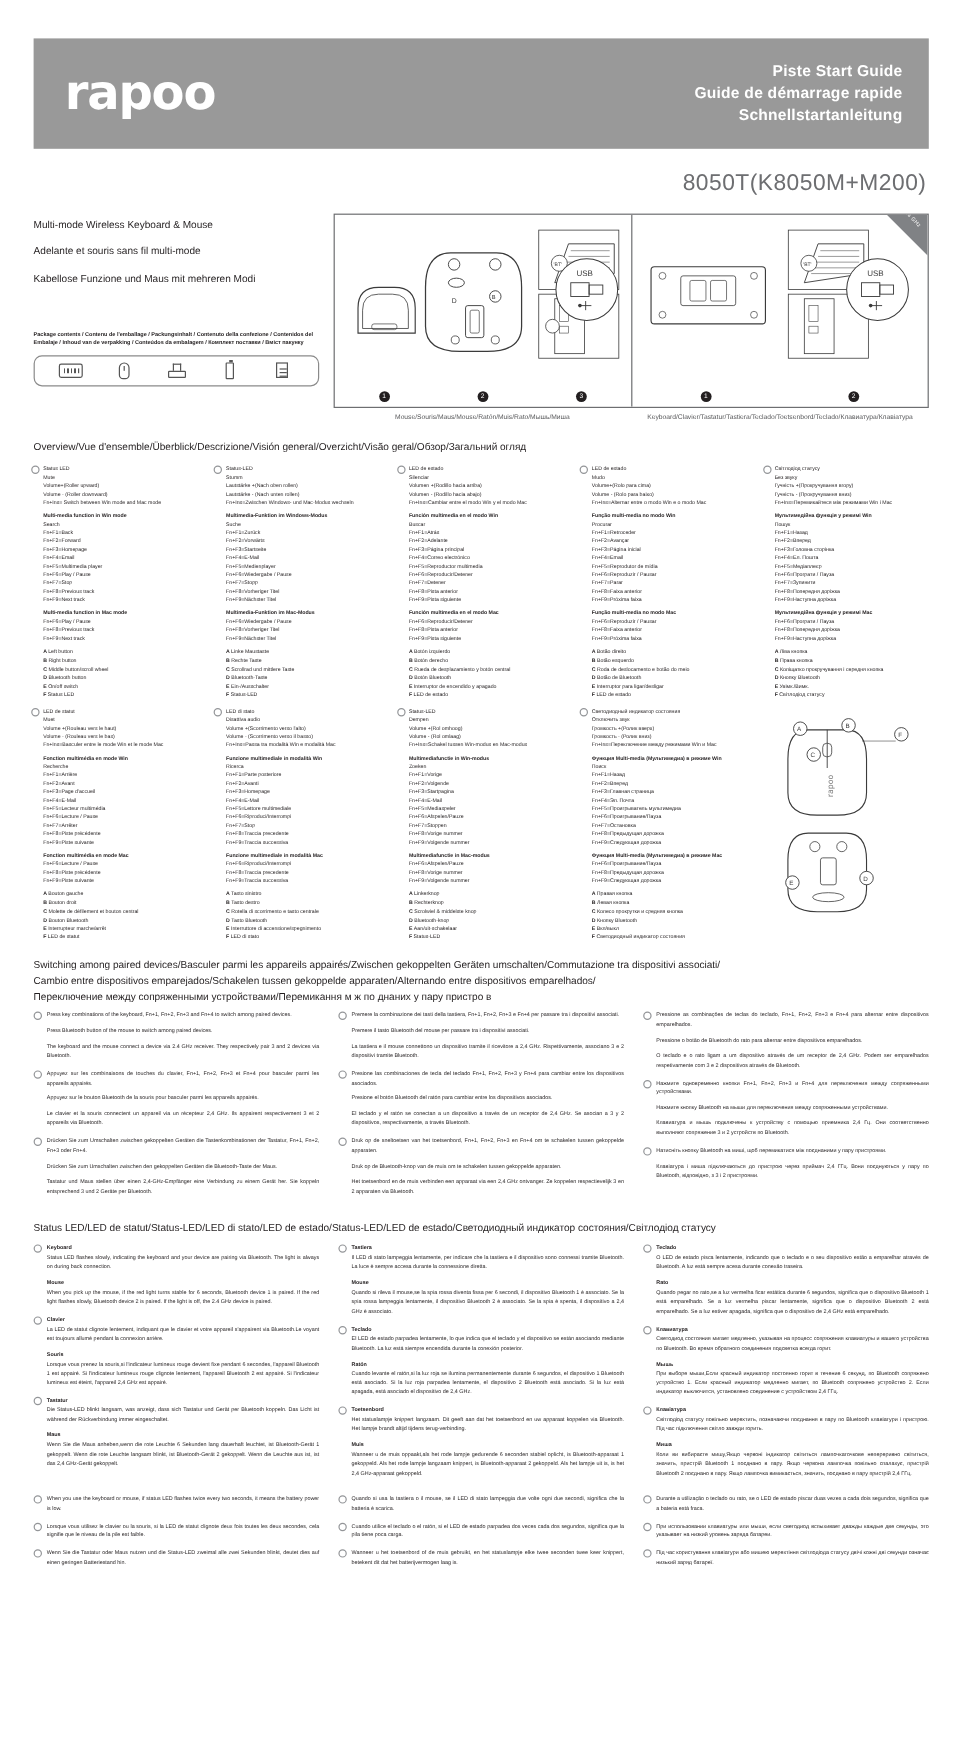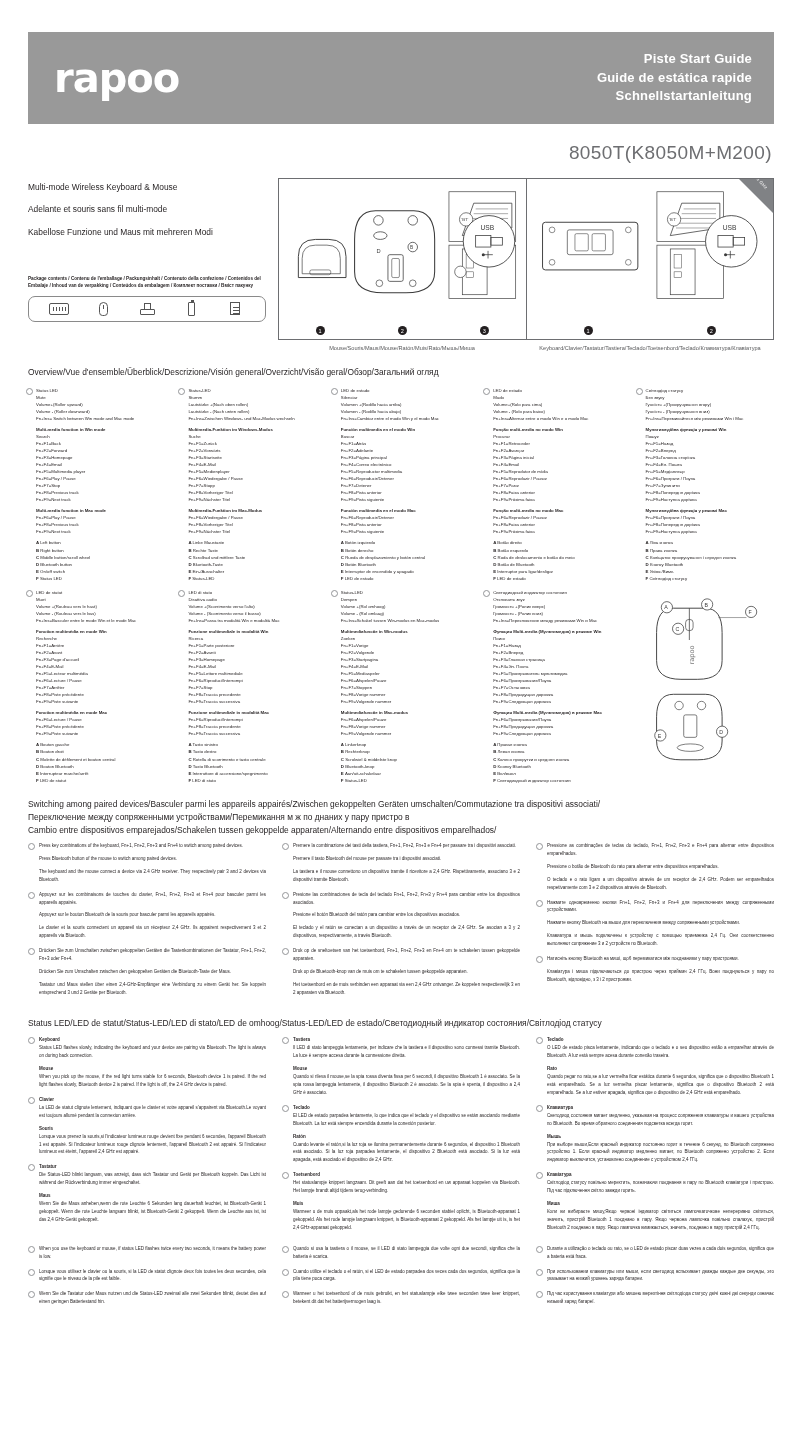--- a/index.html
+++ b/index.html
@@ -164,21 +164,21 @@
 <body>
 
 <div class="page">
 
   <div class="header-bar">
     <div class="logo-wrap">
       <span class="logo-text">rapoo</span>
     </div>
     <div class="header-titles">
       <div>Piste Start Guide</div>
-      <div>Guide de estática rapide</div>
+      <div>Guide de démarrage rapide</div>
       <div>Schnellstartanleitung</div>
     </div>
   </div>
 
   <div class="model-line">8050T(K8050M+M200)</div>
 
   <div class="intro">
     <div class="intro-left">
       <p>Multi-mode Wireless Keyboard &amp; Mouse</p>
       <p>Adelante et souris sans fil multi-mode</p>
@@ -652,22 +652,22 @@
      <circle cx="26" cy="150" r="6" fill="#fff" stroke="#3b3b3b" stroke-width=".8"></circle>
             <text x="23.2" y="152.4" font-size="5.6" font-family="Liberation Sans, sans-serif" fill="#3b3b3b">E</text>
      <circle cx="92" cy="146" r="6" fill="#fff" stroke="#3b3b3b" stroke-width=".8"></circle>
             <text x="89" y="148.4" font-size="5.6" font-family="Liberation Sans, sans-serif" fill="#3b3b3b">D</text>
    </svg></div>
       </div>
   </div>
 
   <div class="sec-head">
     <div>Switching among paired devices/Basculer parmi les appareils appairés/Zwischen gekoppelten Geräten umschalten/Commutazione tra dispositivi associati/</div>
+    <div>Cambio entre dispositivos emparejados/Schakelen tussen gekoppelde apparaten/Alternando entre dispositivos emparelhados/</div>
     <div>Переключение между сопряженными устройствами/Перемикання м ж по днаних у пару пристро в</div>
-    <div>Cambio entre dispositivos emparejados/Schakelen tussen gekoppelde apparaten/Alternando entre dispositivos emparelhados/</div>
   </div>
   <div class="para-wrap" id="switchwrap">
       <div class="para-col">
         <div class="para-item">
           <span class="bullet-num"></span>
           <div class="para-body">
             <div class="t">Press key combinations of the keyboard, Fn+1, Fn+2, Fn+3 and  Fn+4 to switch among paired devices.</div>
             <div class="gap"></div>
             <div class="t">Press Bluetooth button of the mouse to switch among paired devices.</div>
             <div class="gap"></div>
@@ -752,21 +752,21 @@
           <span class="bullet-num"></span>
           <div class="para-body">
             <div class="t">Натисніть кнопку Bluetooth на миші, щоб перемикатися між поєднаними у пару пристроями.</div>
             <div class="gap"></div>
             <div class="t">Клавіатура і миша підключаються до пристрою через приймач 2,4 ГГц. Вони поєднуються у пару по Bluetooth, відповідно, з 3 і 2 пристроями.</div>
           </div>
         </div>
       </div>
     </div>
 
-  <div class="sec-head">Status LED/LED de statut/Status-LED/LED di stato/LED de omhoog/Status-LED/LED de estado/Светодиодный индикатор состояния/Світлодіод статусу</div>
+  <div class="sec-head">Status LED/LED de statut/Status-LED/LED di stato/LED de estado/Status-LED/LED de estado/Светодиодный индикатор состояния/Світлодіод статусу</div>
   <div class="para-wrap" id="statuswrap">
       <div class="para-col">
         <div class="para-item">
           <span class="bullet-num"></span>
           <div class="para-body">
             <div class="bld">Keyboard</div>
             <div class="t">Status LED flashes slowly, indicating the keyboard and your device are pairing via Bluetooth. The light is always on during back connection.</div>
             <div class="gap"></div>
             <div class="bld">Mouse</div>
             <div class="t">When you pick up the mouse, if the red light turns stable for 6 seconds, Bluetooth device 1 is paired. If the red light flashes slowly, Bluetooth device 2 is paired. If the light is off, the 2.4 GHz device is paired.</div>

